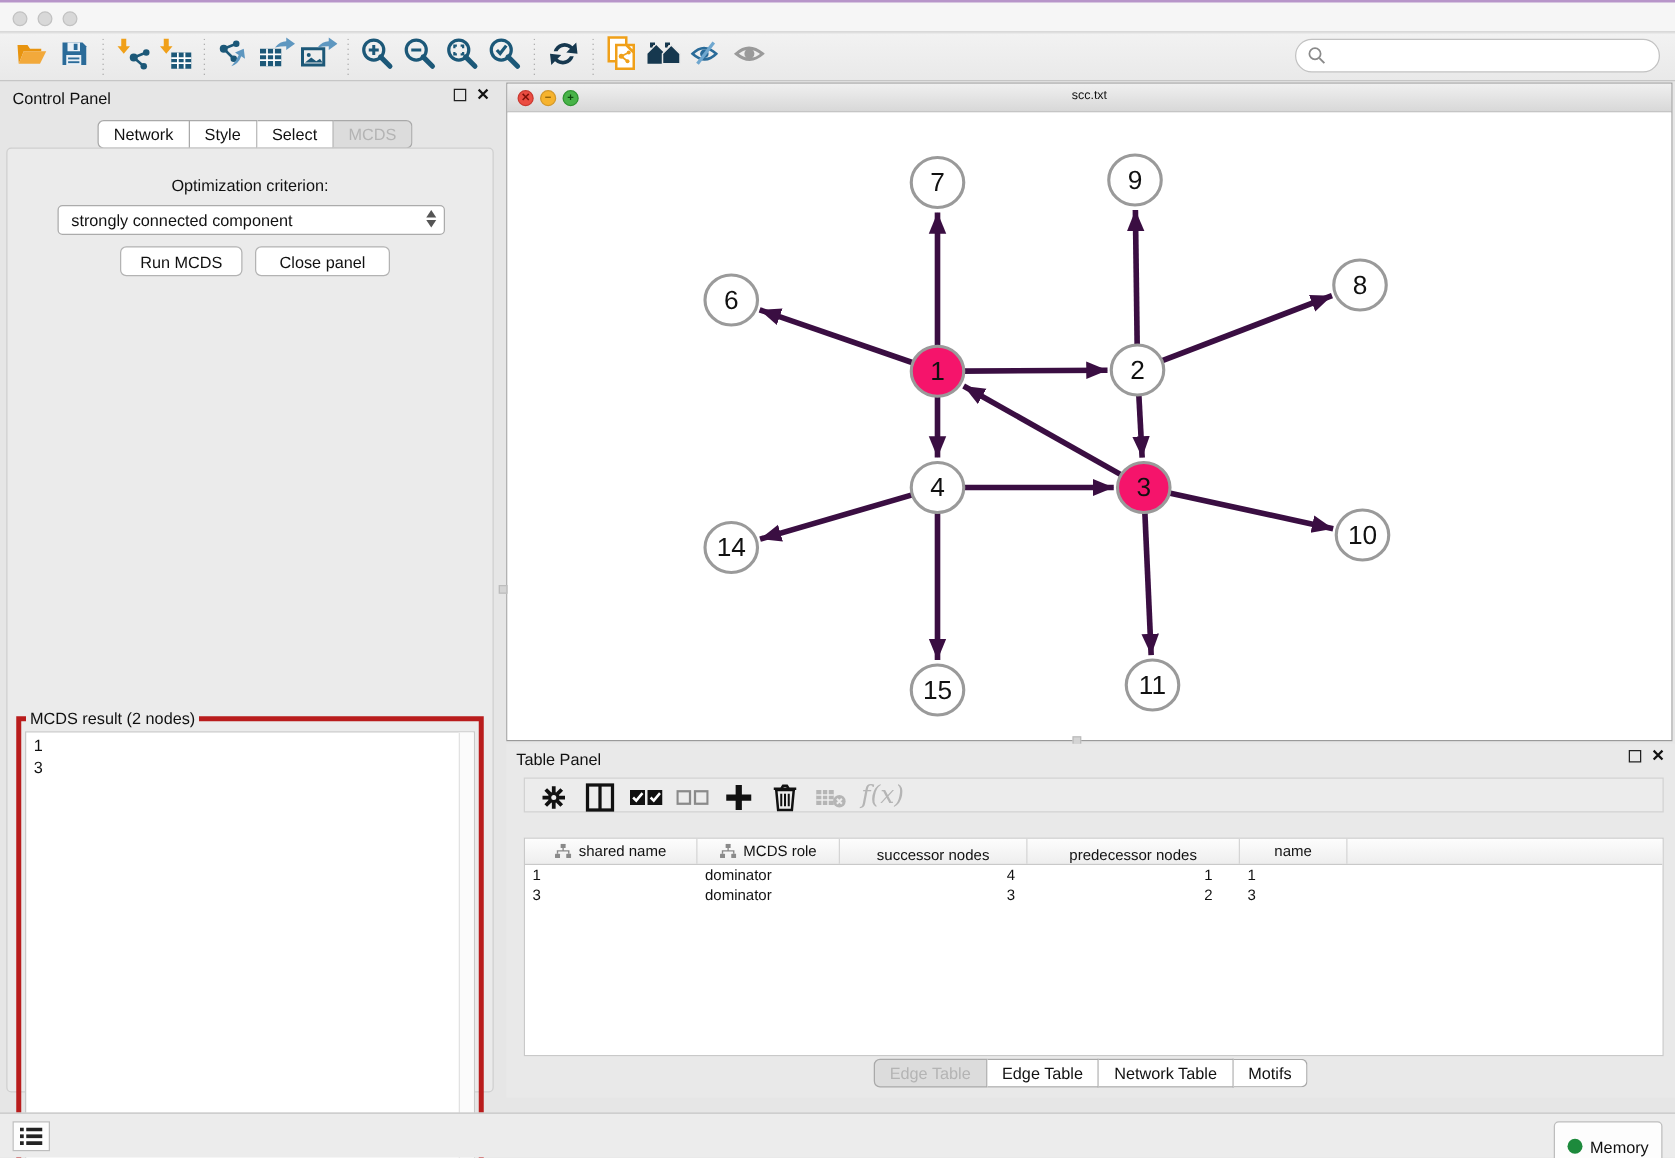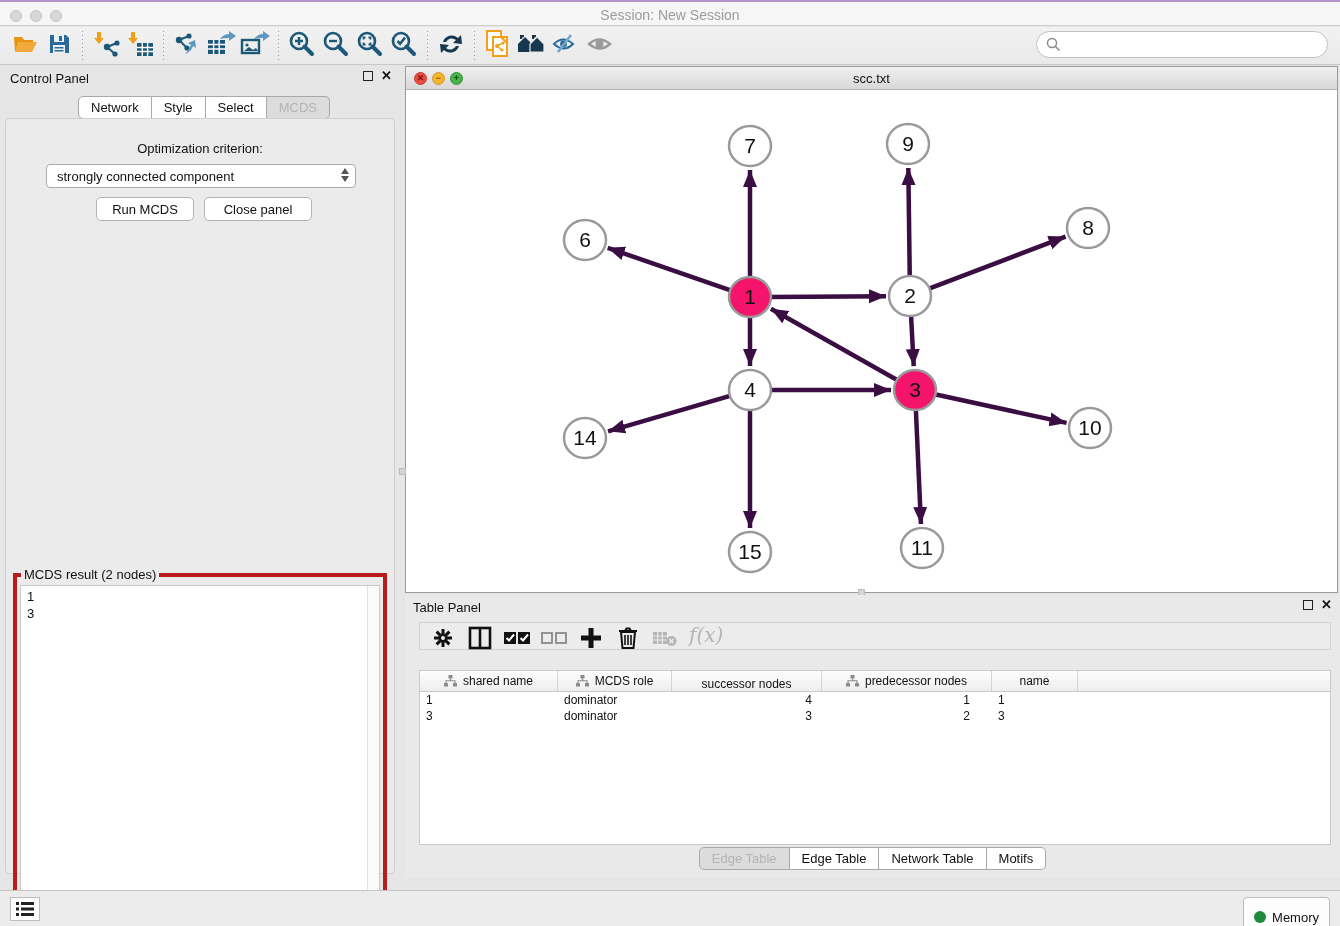--- a/index.html
+++ b/index.html
@@ -68,21 +68,21 @@
   #result-list { position:absolute; left:6px; top:2px; font-size:13px; color:#111; line-height:17px; }
   #result-scroll { position:absolute; right:0; top:0; width:12px; height:100%;
     background:#fbfbfb; border-left:1px solid #e2e2e2; }
 
   
   #net-window { position:absolute; left:405px; top:66px; width:933px; height:527px;
     border:1px solid #9a9a9a; background:#fff; }
   #net-titlebar { position:absolute; left:0; top:0; width:100%; height:23px;
     background:linear-gradient(#f0f0f0,#d8d8d8); border-bottom:1px solid #b5b5b5; }
   #net-title { position:absolute; left:0; right:0; top:4px; text-align:center;
-    font-size:13px; color:#111; }
+    font-size:10px; color:#111; }
   .mac-dot { width:13px; height:13px; border-radius:50%; display:inline-flex;
     align-items:center; justify-content:center; font-size:9px; font-weight:bold;
     margin-right:5px; line-height:1; }
   #net-dots { position:absolute; left:8px; top:5px; display:flex; }
   .dot-red { background:#ec4d42; border:1px solid #c93a31; color:#7e1008; }
   .dot-yellow { background:#f6b32e; border:1px solid #d3982a; color:#8a5d05; }
   .dot-green { background:#48b348; border:1px solid #2f9431; color:#0d4c0e; }
   #graph-canvas { position:absolute; left:0; top:23px; width:931px; height:502px; background:#fff; }
   .splitter-dot { position:absolute; width:7px; height:7px; background:#d4d4d4; border:1px solid #bdbdbd; }
 
@@ -116,21 +116,20 @@
     align-items:center; gap:6px; font-size:13px; color:#111; font-family:"Liberation Sans",sans-serif; }
   #memory-dot { width:12px; height:12px; border-radius:50%; background:#1d8a3c; }
 </style>
 </head>
 <body>
 
 <div id="titlebar">
   <span class="dots">
     <span class="tl-dot"></span><span class="tl-dot"></span><span class="tl-dot"></span>
   </span>
-  <div class="title">Session: New Session</div>
 </div>
 
 <div id="toolbar">
   <div style="width:8px"></div>
   <div class="tbtn">
     <span><svg width="26" height="24" viewBox="0 0 26 24">
           <path d="M2 5 L10 5 L12 8 L21 8 L21 10 L7 10 L3 20 Z" fill="#E8940F"></path>
           <path d="M7 10 L25 10 L20 20 L3 20 Z" fill="#F2A93B"></path>
         </svg></span>
   </div>
@@ -483,21 +482,21 @@
           <svg width="13" height="12" viewBox="0 0 13 12">
             <g fill="#8a8a8a">
               <rect x="4.5" y="0" width="4" height="3.4" rx="0.5"></rect>
               <rect x="0" y="8" width="4" height="3.4" rx="0.5"></rect>
               <rect x="9" y="8" width="4" height="3.4" rx="0.5"></rect>
             </g>
             <path d="M6.5 3.4 v2.3 M2 8 v-2.3 h9 V8" stroke="#8a8a8a" stroke-width="1.1" fill="none"></path>
           </svg>
           <span>successor nodes</span>
         </div>
-        <div class="th" style="width: 170px;">
+        <div class="th" style="width: 170px; flex-direction: column;">
           <svg width="13" height="12" viewBox="0 0 13 12">
             <g fill="#8a8a8a">
               <rect x="4.5" y="0" width="4" height="3.4" rx="0.5"></rect>
               <rect x="0" y="8" width="4" height="3.4" rx="0.5"></rect>
               <rect x="9" y="8" width="4" height="3.4" rx="0.5"></rect>
             </g>
             <path d="M6.5 3.4 v2.3 M2 8 v-2.3 h9 V8" stroke="#8a8a8a" stroke-width="1.1" fill="none"></path>
           </svg>
           <span>predecessor nodes</span>
         </div>

